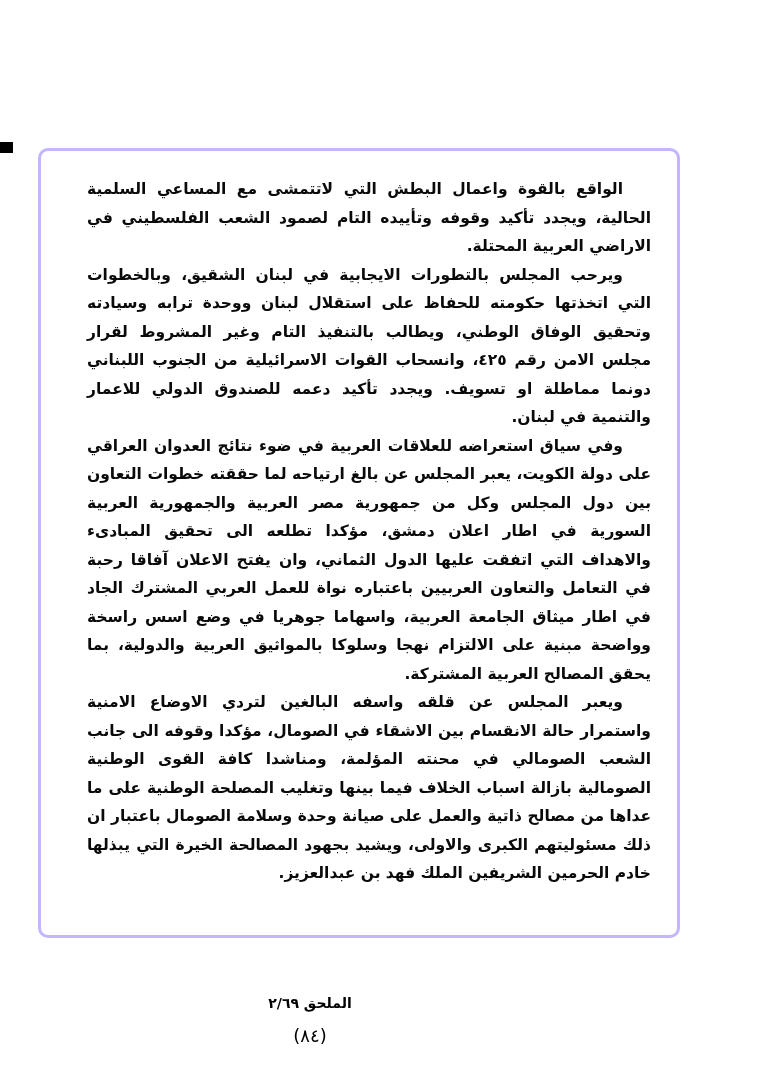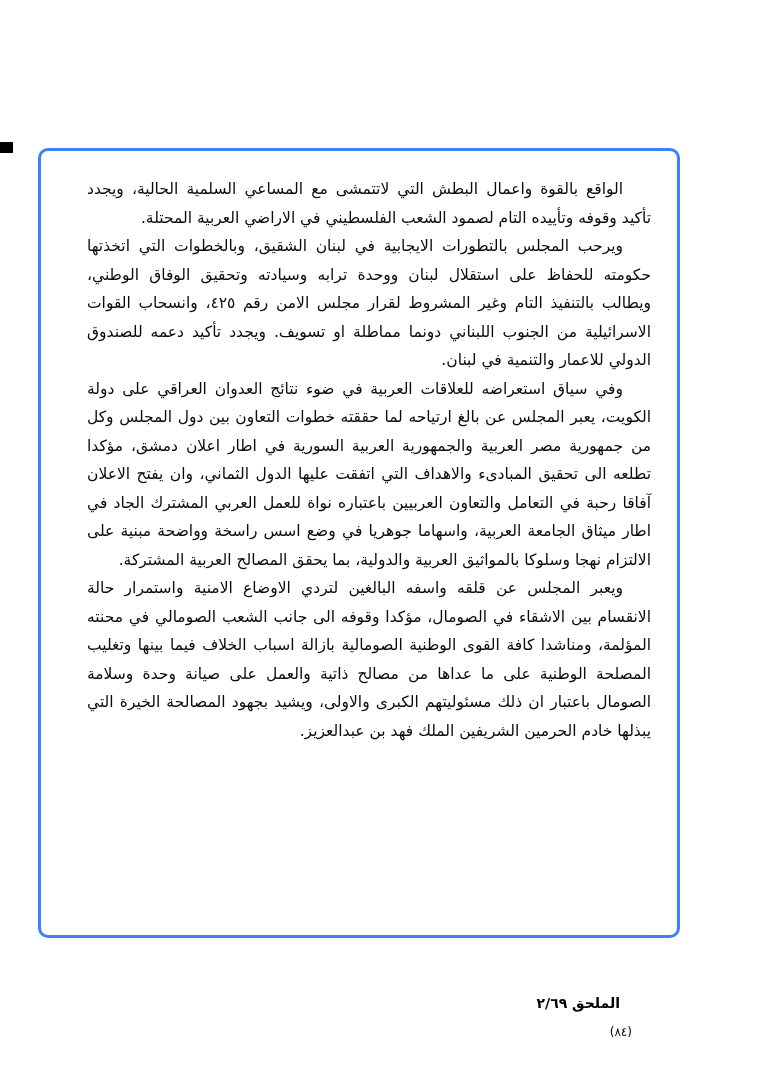--- a/index.html
+++ b/index.html
@@ -22,54 +22,54 @@
     width: 13px;
     height: 11px;
     background: #000000;
   }
   .doc-frame {
     position: absolute;
     left: 38px;
     top: 148px;
     width: 642px;
     height: 790px;
-    border: 3px solid #3b82f6;
+    border: 3px solid #c4b5fd;
     border-radius: 10px;
     box-sizing: border-box;
     background: #ffffff;
+    font-weight: bold;
   }
   .doc-body {
     direction: rtl;
     text-align: justify;
     padding: 24px 26px 18px 46px;
     font-size: 15.5px;
     line-height: 28.5px;
     letter-spacing: 0.1px;
   }
   .doc-body p {
     margin: 0;
     text-indent: 28px;
   }
   .footer {
     position: absolute;
     left: 0;
     width: 620px;
-    text-align: right;
+    text-align: center;
     direction: rtl;
     color: #000000;
   }
   .footer-annex {
     top: 995px;
     font-size: 14px;
     font-weight: bold;
   }
   .footer-page {
     top: 1025px;
-    font-size: 12px;
-    margin-left: 12px;
+    font-size: 18px;
   }
 </style>
 </head>
 <body>
 
 <div class="scan-mark"></div>
 
 <div class="doc-frame">
   <div class="doc-body">
     <p>الواقع بالقوة واعمال البطش التي لاتتمشى مع المساعي السلمية الحالية، ويجدد تأكيد وقوفه وتأييده التام لصمود الشعب الفلسطيني في الاراضي العربية المحتلة.</p>

